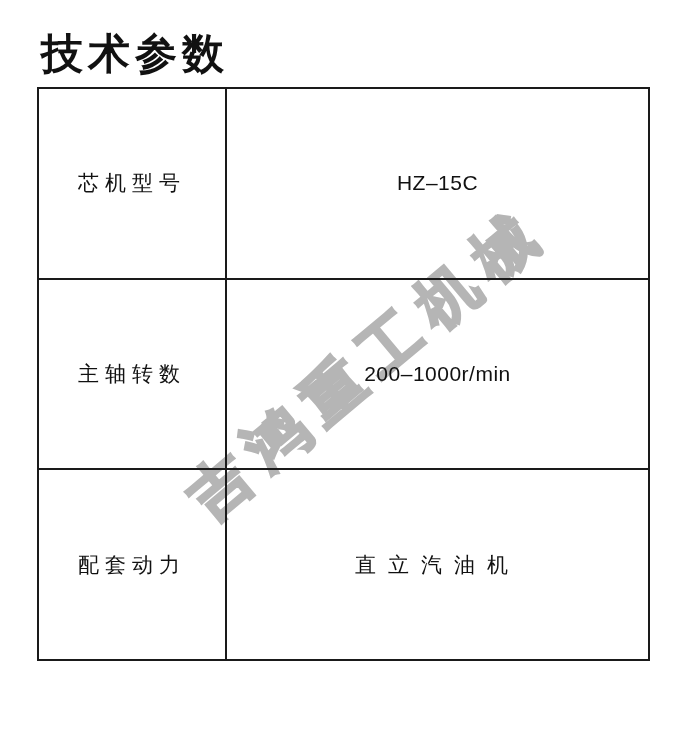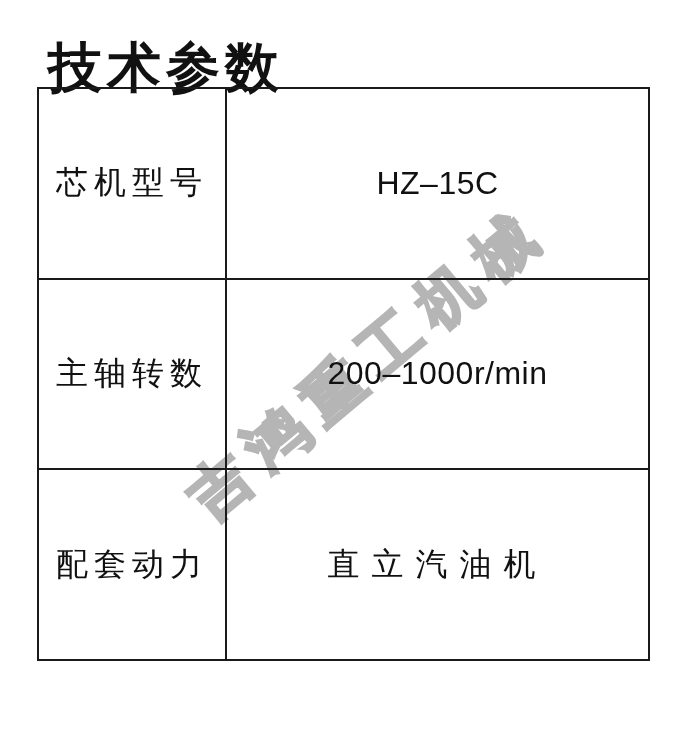--- a/index.html
+++ b/index.html
@@ -28,22 +28,22 @@
     white-space: nowrap;
     color: #ffffff;
     -webkit-text-stroke: 3px #b5b5b5;
     z-index: 0;
     pointer-events: none;
   }
   .title {
     position: absolute;
     left: 37px;
     top: 27px;
-    margin: 11px;
-    font-size: 54px;
+    margin: 4px;
+    font-size: 42px;
     line-height: 1.1;
     font-weight: bold;
     letter-spacing: 5px;
     color: #111111;
     z-index: 1;
   }
   table.spec-table {
     position: absolute;
     left: 37px;
     top: 87px;
@@ -51,21 +51,21 @@
     height: 574px;
     border-collapse: collapse;
     table-layout: fixed;
     z-index: 1;
     background: transparent;
   }
   .spec-table td {
     border: 2px solid #1a1a1a;
     text-align: center;
     vertical-align: middle;
-    font-size: 32px;
+    font-size: 21px;
     color: #111111;
     padding: 0;
     background: transparent;
   }
   .spec-table tr {
     height: 71.75px;
   }
   .spec-table td.label {
     width: 186px;
     letter-spacing: 6px;

